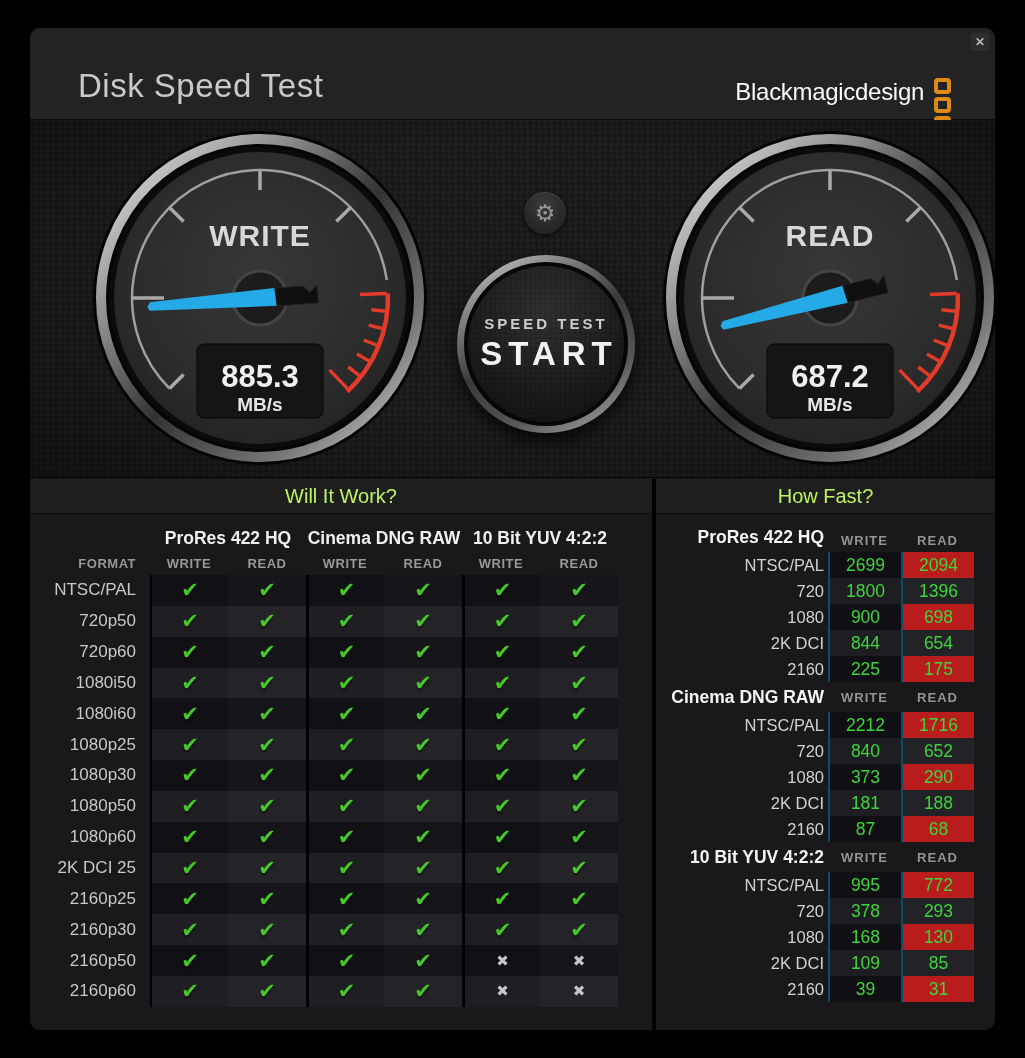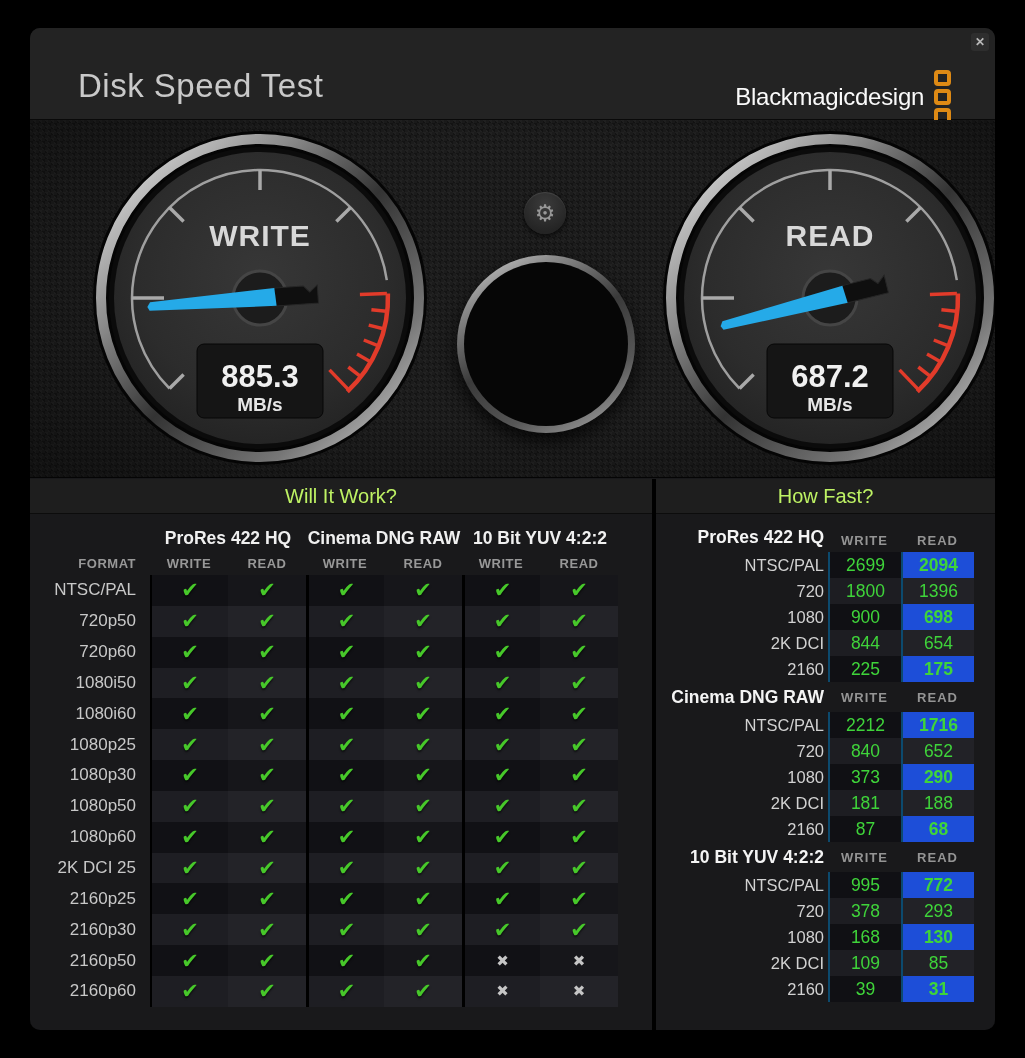--- a/index.html
+++ b/index.html
@@ -5,21 +5,21 @@
   * { margin:0; padding:0; box-sizing:border-box; }
   html,body { width:1025px; height:1058px; background:#000; font-family:"Liberation Sans",sans-serif; overflow:hidden; }
 
   .window { position:absolute; left:30px; top:28px; width:965px; height:1002px;
     background:#19191b; border-radius:10px; overflow:hidden; }
 
   
   .titlebar { position:relative; height:92px; background:#232323; border-bottom:1px solid #090909; }
   .app-title { position:absolute; left:48px; top:57px; transform:translateY(-50%) translateY(23px);
     font-size:33px; font-weight:400; color:#c9c9c9; letter-spacing:.5px; top:40px; transform:none; line-height:36px; }
-  .bmd-logo { position:absolute; right:44px; top:42px; display:flex; align-items:center; gap:10px; }
+  .bmd-logo { position:absolute; right:44px; top:50px; display:flex; gap:10px; }
   .bmd-text { font-size:24px; color:#fafafa; letter-spacing:-.3px; }
   .bmd-icon { display:flex; flex-direction:column; gap:3px; }
   .bmd-icon span { display:block; width:17px; height:16px; border:4px solid #de8a15; border-radius:4px; }
   .close-btn { position:absolute; right:6px; top:5px; width:18px; height:18px; background:#2e2e2e;
     border-radius:3px; color:#b9b9b9; font-size:12px; font-weight:bold; display:flex;
     align-items:center; justify-content:center; cursor:pointer; }
 
   
   .gauge-area { position:relative; height:358px;
     background-color:#1c1c1c;
@@ -89,21 +89,21 @@
   
   .hf-group-hdr { display:grid; grid-template-columns:172px 73px 73px; height:30px; align-items:center; }
   .hf-group-hdr.first { height:38px; align-items:end; padding-bottom:4px; }
   .hf-name { text-align:right; padding-right:4px; font-size:17.5px; font-weight:bold; color:#f4f4f4; }
   .hf-col-hdr { text-align:center; font-size:13px; font-weight:bold; color:#949494; letter-spacing:1px; }
   .hf-row { display:grid; grid-template-columns:172px 73px 73px; height:26px; }
   .hf-label { text-align:right; padding-right:4px; color:#d2d2d2; font-size:16.5px;
     display:flex; align-items:center; justify-content:flex-end; }
   .hf-cell { display:flex; align-items:center; justify-content:center;
     font-size:17.5px; color:#3fd43a; border-left:2px solid #0c4a6e; }
-  .hf-cell.hfw.odd  { background:#101014; } .hf-cell.hfr.odd  { background:#1d4ed8;font-weight:bold; }
+  .hf-cell.hfw.odd  { background:#101014; } .hf-cell.hfr.odd  { background:#b91c1c; }
   .hf-cell.hfw.even { background:#1d1d22; } .hf-cell.hfr.even { background:#222227; }
 
   svg text { font-family:"Liberation Sans",sans-serif; }
 </style>
 </head>
 <body>
 
 <div class="window">
 
   <div class="titlebar">
@@ -204,20 +204,24 @@
         <polygon points="-113,1 -110,-3.5 15,-9 16,9 -111,5" fill="#25aae8"></polygon>
       </g>
     </svg>
 
     <div class="gear-btn">
       <span class="gear-glyph">⚙</span>
     </div>
 
     <div class="start-btn">
       <div class="start-inner"></div>
+      <div class="start-core">
+        <span class="start-line1">SPEED TEST</span>
+        <span class="start-line2">START</span>
+      </div>
     </div>
   </div>
 
   <div class="tables">
 
     <div class="panel-left">
       <div class="section-bar">Will It Work?</div>
       <div class="wiw-grid codec-row">
         <span class="codec-name cn0">ProRes 422 HQ</span>
         <span class="codec-name cn1">Cinema DNG RAW</span>

